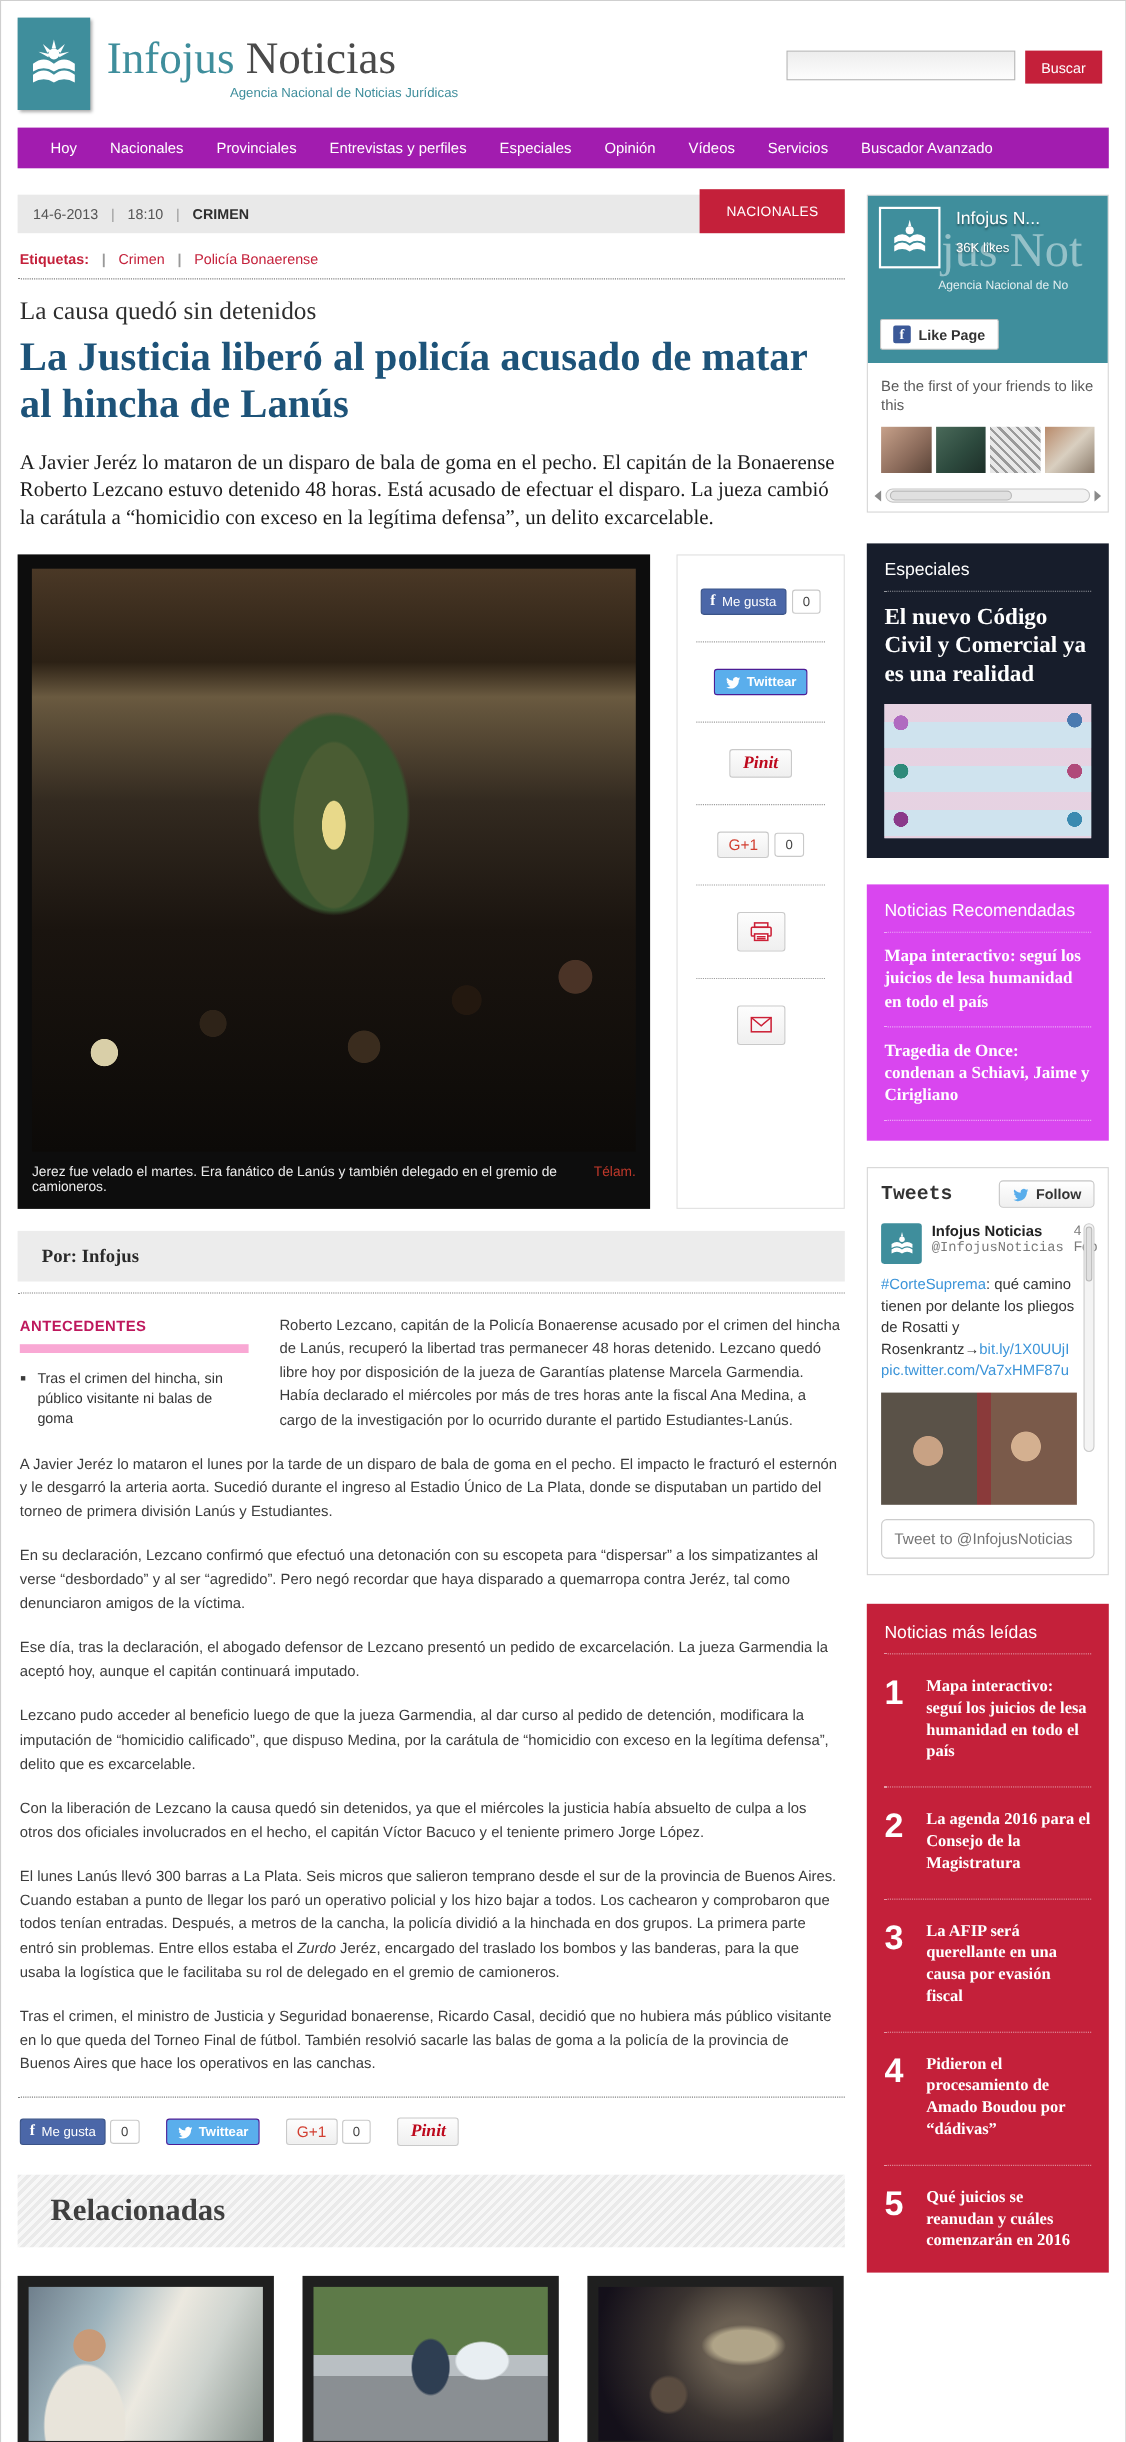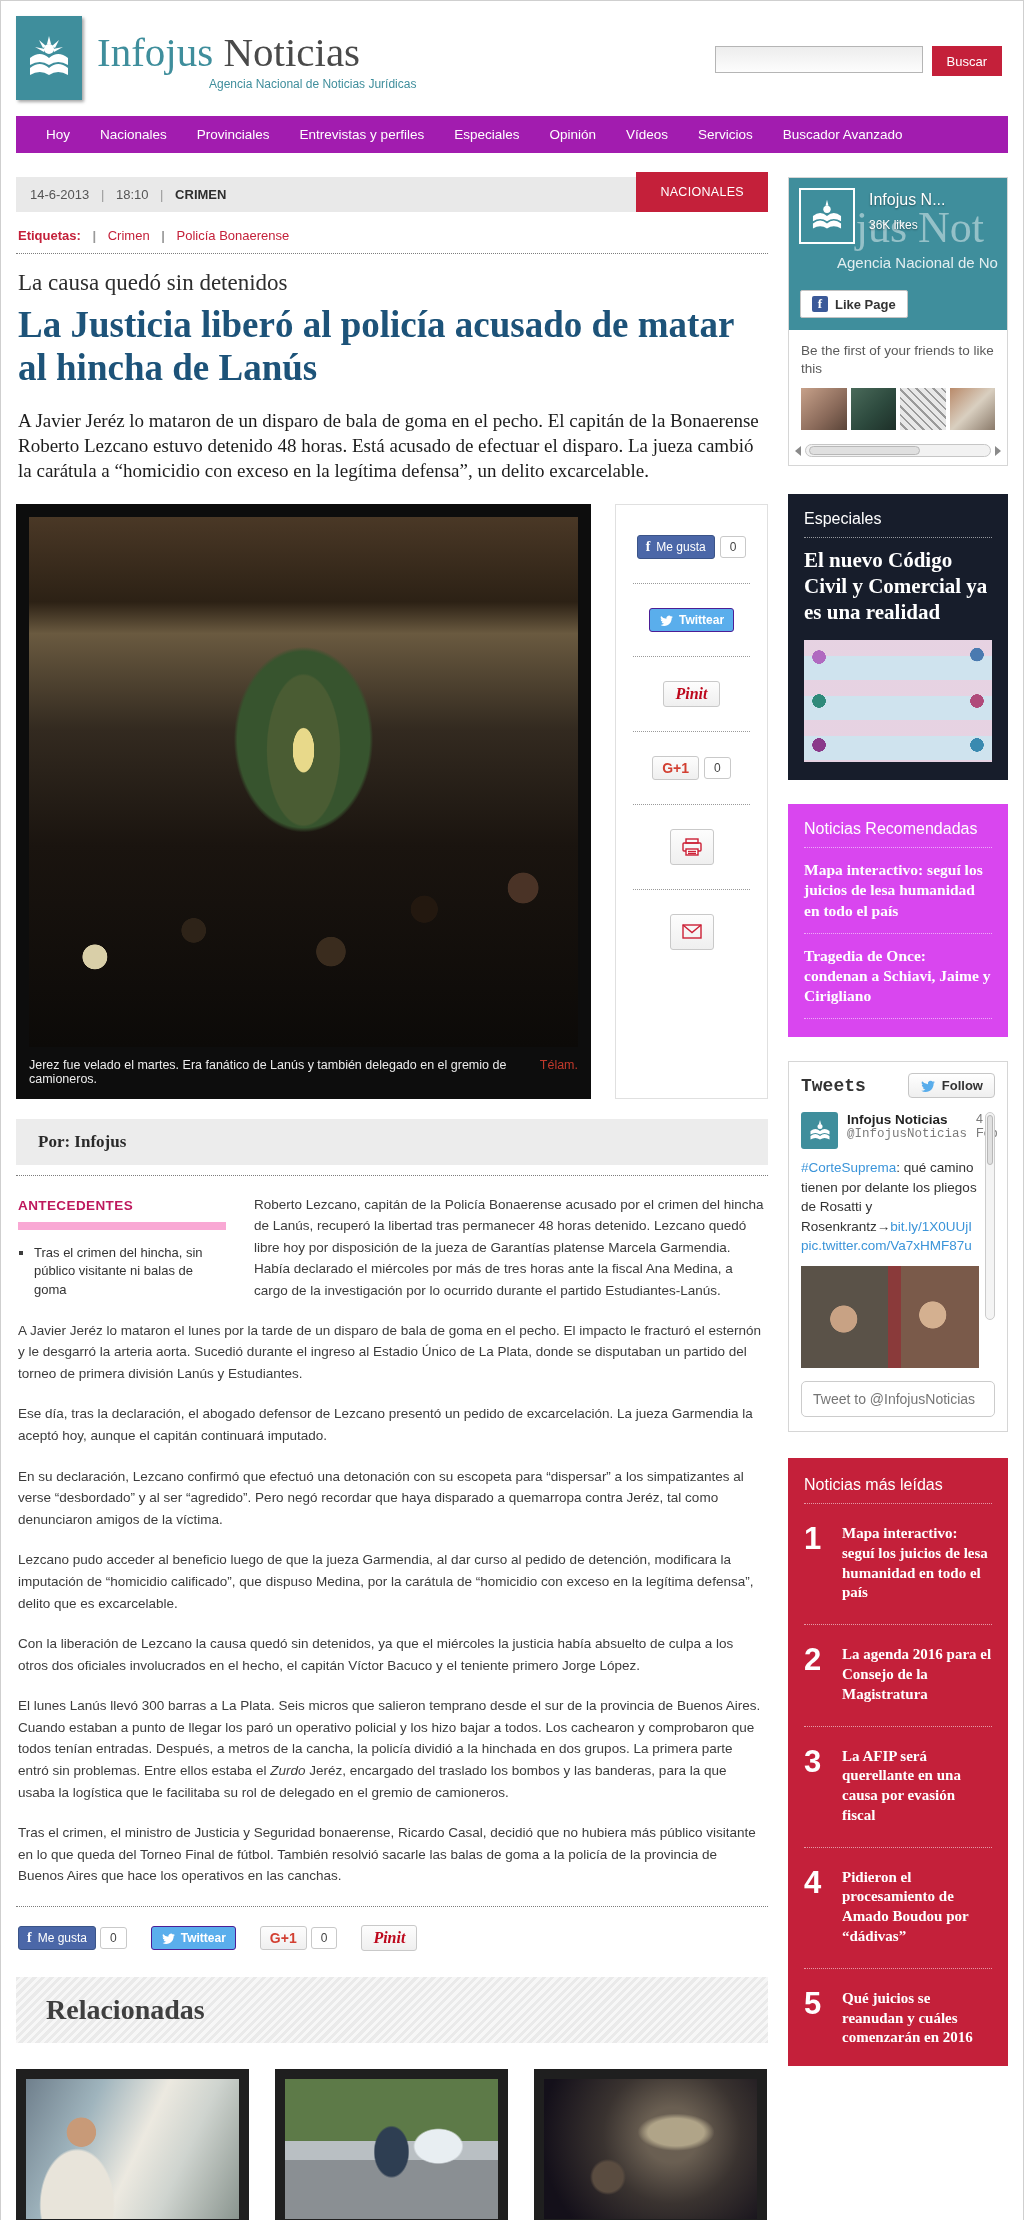--- a/index.html
+++ b/index.html
@@ -61,21 +61,21 @@
   .photo-credit { color:#c0392b; flex:none; }
   .share-col { flex:1; border:1px solid #e0e0e0; display:flex; flex-direction:column; align-items:center; padding:30px 8px 24px; }
   .share-sep { width:86%; border-top:1px dotted #9a9a9a; margin:24px 0; }
   .sbtn { display:flex; align-items:center; gap:5px; cursor:pointer; }
   .fb-btn { background:#4b67a8; border:1px solid #3b5488; border-radius:3px; color:#fff; padding:3px 8px; font-size:12px; display:flex; align-items:center; gap:6px; }
   .f-glyph { font-family:"Liberation Serif",serif; font-weight:bold; font-size:14px; }
   .cnt { border:1px solid #c9c9c9; border-radius:3px; background:#fff; padding:3px 9px; font-size:12px; color:#444; }
   .tw-btn { background:#5aaeec; border:1px solid #4c1d95; border-radius:3px; color:#fff; padding:4px 9px; font-size:12px; font-weight:bold; display:flex; align-items:center; gap:6px; }
   .pin-btn { border:1px solid #c9c9c9; border-radius:3px; background:linear-gradient(#fdfdfd,#efefef); padding:3px 11px; }
   .pin-text { color:#bd081c; font-family:"Liberation Serif",serif; font-style:italic; font-weight:bold; font-size:16px; }
-  .gp-btn { border:1px solid #c9c9c9; border-radius:3px; background:linear-gradient(#fdfdfd,#efefef); padding:3px 9px; font-size:14px; font-weight:bold; color:#d23f31; }
+  .gp-btn { border:1px solid #c9c9c9; border-radius:3px; background:linear-gradient(#fdfdfd,#efefef); padding:3px 9px; font-size:14px; font-weight:normal; color:#d23f31; }
   .sq-btn { border:1px solid #c9c9c9; border-radius:3px; background:linear-gradient(#fdfdfd,#efefef); width:44px; height:36px; display:flex; align-items:center; justify-content:center; cursor:pointer; }
 
   
   .byline-bar { background:#ececec; margin-top:20px; padding:13px 22px; font-family:"Liberation Serif",serif; font-weight:bold; font-size:17px; color:#2a2a2a; }
   .body-first { display:flex; gap:28px; margin:18px 2px 18px; }
   .antecedentes { width:208px; flex:none; }
   .antecedentes h4 { color:#be185d; font-size:13.5px; border-bottom:8px solid #f9a8d4; padding-bottom:9px; margin:4px 0 14px; letter-spacing:.4px; }
   .antecedentes ul { margin:0; padding-left:16px; }
   .antecedentes li { font-size:13px; line-height:1.45; list-style:square; }
   .antecedentes li a { color:#333; }
@@ -103,21 +103,21 @@
       linear-gradient(180deg,#5d7a48 0 44%, #b9bfc3 44% 58%, #8a8f93 58% 100%); }
   .ci-3 { background:
       radial-gradient(ellipse 70px 34px at 62% 38%, #b0a488 0 40%, transparent 55%),
       radial-gradient(circle 30px at 30% 70%, #5a4c40 0 50%, transparent 60%),
       radial-gradient(circle at 60% 40%, #6a5f52 0 18%, #3a3330 45%, #14101a 85%); }
 
   
   .fb-widget { border:1px solid #d6d6d6; }
   .fb-cover { background:#3f8e9c; position:relative; height:152px; overflow:hidden; }
   .fb-overlay { position:absolute; left:30px; top:24px; font-family:"Liberation Serif",serif; font-size:44px; color:rgba(255,255,255,.45); white-space:nowrap; }
-  .fb-overlay-tag { position:absolute; left:48px; top:76px; font-size:15px; color:rgba(255,255,255,.85); white-space:nowrap; }
+  .fb-overlay-tag { position:absolute; left:64px; top:76px; font-size:11px; color:rgba(255,255,255,.85); white-space:nowrap; }
   .fb-logo { position:absolute; left:10px; top:10px; width:56px; height:56px; border:2px solid #fff; background:#3f8e9c; display:flex; align-items:center; justify-content:center; }
   .fb-page-name { position:absolute; left:80px; top:13px; color:#fff; font-size:16px; text-shadow:0 1px 2px rgba(0,0,0,.45); }
   .fb-likes { position:absolute; left:80px; top:40px; color:#fff; font-size:12px; text-shadow:0 1px 2px rgba(0,0,0,.45); }
   .like-page-btn { position:absolute; left:11px; bottom:12px; background:#fff; border:1px solid #c3c3c3; border-radius:2px; padding:5px 11px; font-size:13px; font-weight:bold; color:#333; display:flex; gap:7px; align-items:center; cursor:pointer; }
   .f-sq { background:#3b5998; color:#fff; width:16px; height:16px; font-family:"Liberation Serif",serif; font-weight:bold; font-size:13px; text-align:center; line-height:16px; border-radius:2px; }
   .fb-body { padding:12px 12px 8px; font-size:13.5px; color:#5a5a5a; line-height:1.35; }
   .fb-avatars { display:flex; gap:4px; margin-top:10px; }
   .fb-avatars .av { width:46px; height:42px; }
   .av1 { background:linear-gradient(135deg,#c7a18a,#8a6a5a 60%,#5a4438); }
   .av2 { background:linear-gradient(135deg,#4a6a5a,#2d4a3e 55%,#1d2f28); }
@@ -312,22 +312,22 @@
         <div class="body-first">
           <aside class="antecedentes">
             <h4>ANTECEDENTES</h4>
             <ul>
               <li><a href="#">Tras el crimen del hincha, sin público visitante ni balas de goma</a></li>
             </ul>
           </aside>
           <p>Roberto Lezcano, capitán de la Policía Bonaerense acusado por el crimen del hincha de Lanús, recuperó la libertad tras permanecer 48 horas detenido. Lezcano quedó libre hoy por disposición de la jueza de Garantías platense Marcela Garmendia. Había declarado el miércoles por más de tres horas ante la fiscal Ana Medina, a cargo de la investigación por lo ocurrido durante el partido Estudiantes-Lanús.</p>
         </div>
         <p>A Javier Jeréz lo mataron el lunes por la tarde de un disparo de bala de goma en el pecho. El impacto le fracturó el esternón y le desgarró la arteria aorta. Sucedió durante el ingreso al Estadio Único de La Plata, donde se disputaban un partido del torneo de primera división Lanús y Estudiantes.</p>
+        <p>En su declaración, Lezcano confirmó que efectuó una detonación con su escopeta para “dispersar” a los simpatizantes al verse “desbordado” y al ser “agredido”. Pero negó recordar que haya disparado a quemarropa contra Jeréz, tal como denunciaron amigos de la víctima.</p>
         <p>Ese día, tras la declaración, el abogado defensor de Lezcano presentó un pedido de excarcelación. La jueza Garmendia la aceptó hoy, aunque el capitán continuará imputado.</p>
-        <p>En su declaración, Lezcano confirmó que efectuó una detonación con su escopeta para “dispersar” a los simpatizantes al verse “desbordado” y al ser “agredido”. Pero negó recordar que haya disparado a quemarropa contra Jeréz, tal como denunciaron amigos de la víctima.</p>
         <p>Lezcano pudo acceder al beneficio luego de que la jueza Garmendia, al dar curso al pedido de detención, modificara la imputación de “homicidio calificado”, que dispuso Medina, por la carátula de “homicidio con exceso en la legítima defensa”, delito que es excarcelable.</p>
         <p>Con la liberación de Lezcano la causa quedó sin detenidos, ya que el miércoles la justicia había absuelto de culpa a los otros dos oficiales involucrados en el hecho, el capitán Víctor Bacuco y el teniente primero Jorge López.</p>
         <p><span>El lunes Lanús llevó 300 barras a La Plata. Seis micros que salieron temprano desde el sur de la provincia de Buenos Aires. Cuando estaban a punto de llegar los paró un operativo policial y los hizo bajar a todos. Los cachearon y comprobaron que todos tenían entradas. Después, a metros de la cancha, la policía dividió a la hinchada en dos grupos. La primera parte entró sin problemas. Entre ellos estaba el </span><i>Zurdo</i><span> Jeréz, encargado del traslado los bombos y las banderas, para la que usaba la logística que le facilitaba su rol de delegado en el gremio de camioneros.</span></p>
         <p>Tras el crimen, el ministro de Justicia y Seguridad bonaerense, Ricardo Casal, decidió que no hubiera más público visitante en lo que queda del Torneo Final de fútbol. También resolvió sacarle las balas de goma a la policía de la provincia de Buenos Aires que hace los operativos en las canchas.</p>
       </div>
 
       <hr class="dotted">
 
       <div class="share-row">
         <div class="pair">

